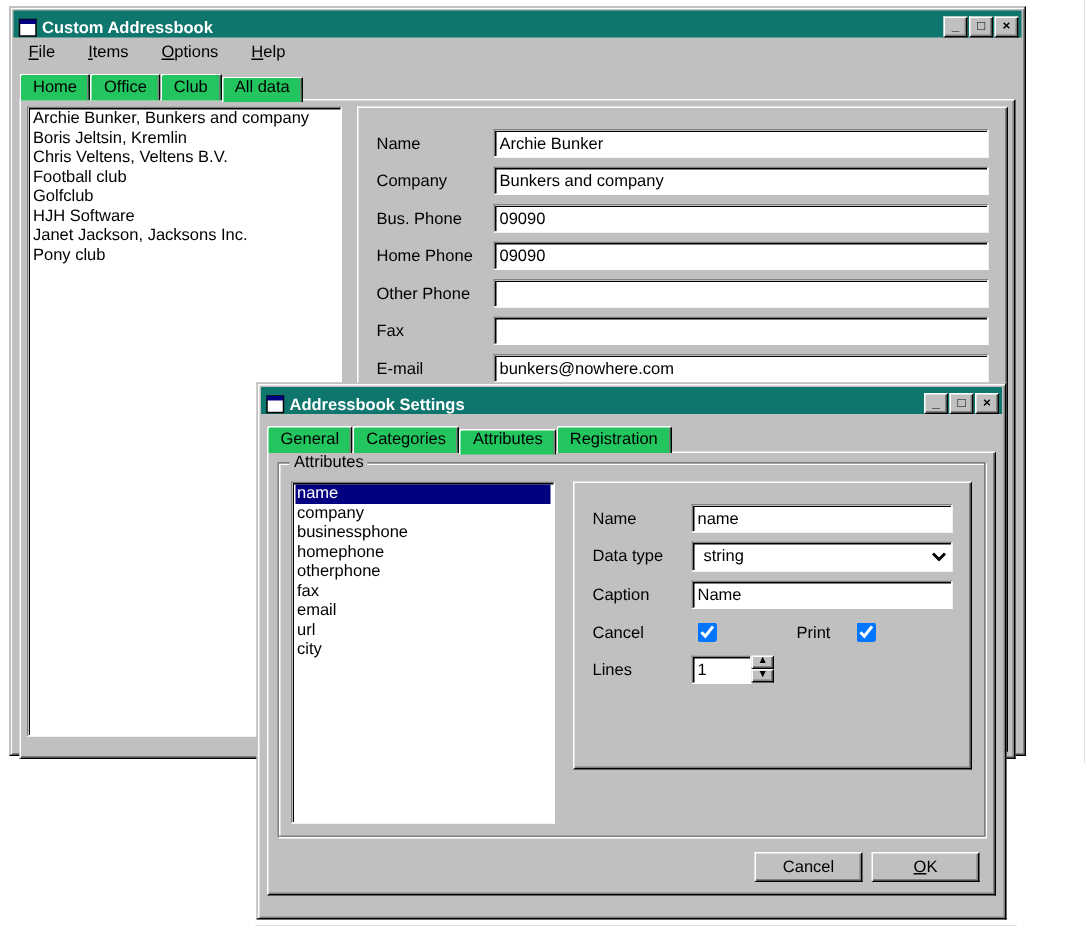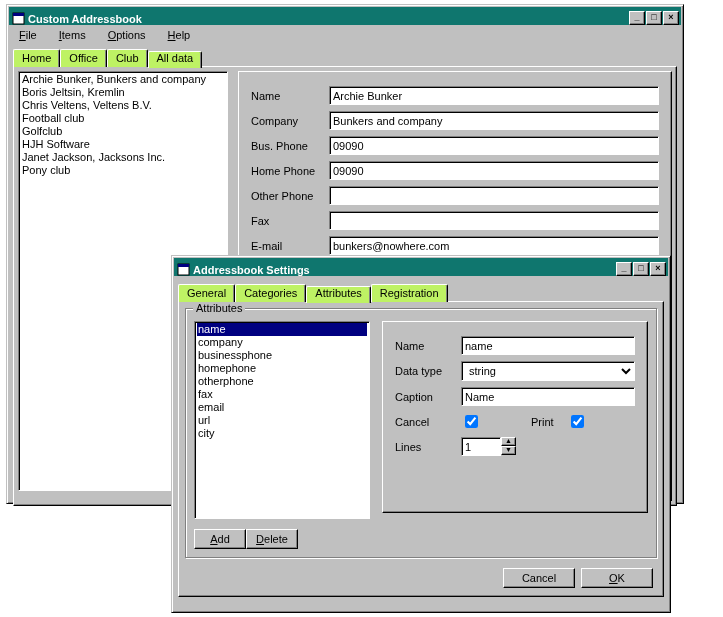--- a/index.html
+++ b/index.html
@@ -64,21 +64,21 @@
   gap: 10px;
 }
 .menuitem {
   padding: 1px 6px;
   cursor: default;
 }
 .menuitem .ul { text-decoration: underline; }
 .content { padding: 6px; }
 .tabrow { display: flex; align-items: flex-end; position: relative; z-index: 2; }
 .tab {
-  background: #bef264;
+  background: #22c55e;
   border: 1px solid #fff;
   border-right-color: #000;
   border-bottom: none;
   box-shadow: inset -1px 0 0 #808080;
   padding: 2px 8px 3px;
   font-size: 11px;
   margin-right: 0;
   position: relative;
   cursor: default;
   border-radius: 2px 2px 0 0;
@@ -273,24 +273,20 @@
                 <div class="sel">name</div>
                 <div>company</div>
                 <div>businessphone</div>
                 <div>homephone</div>
                 <div>otherphone</div>
                 <div>fax</div>
                 <div>email</div>
                 <div>url</div>
                 <div>city</div>
               </div>
-            <div style="display:flex; gap:0; margin-top:10px;">
-              <button class="btn" style="min-width:52px"><span class="ul">A</span>dd</button>
-              <button class="btn" style="min-width:52px"><span class="ul">D</span>elete</button>
-            </div>
           </div>
           <div class="panel" style="flex:1; top:0; padding:14px 12px; height:192px;">
             <div class="formrow">
                 <span class="lbl2">Name</span>
                 <input class="txt sunken" value="name" style="">
               </div>
             <div class="formrow">
                 <span class="lbl2">Data type</span>
               <select class="txt sunken"><option>string</option></select>
             </div>

